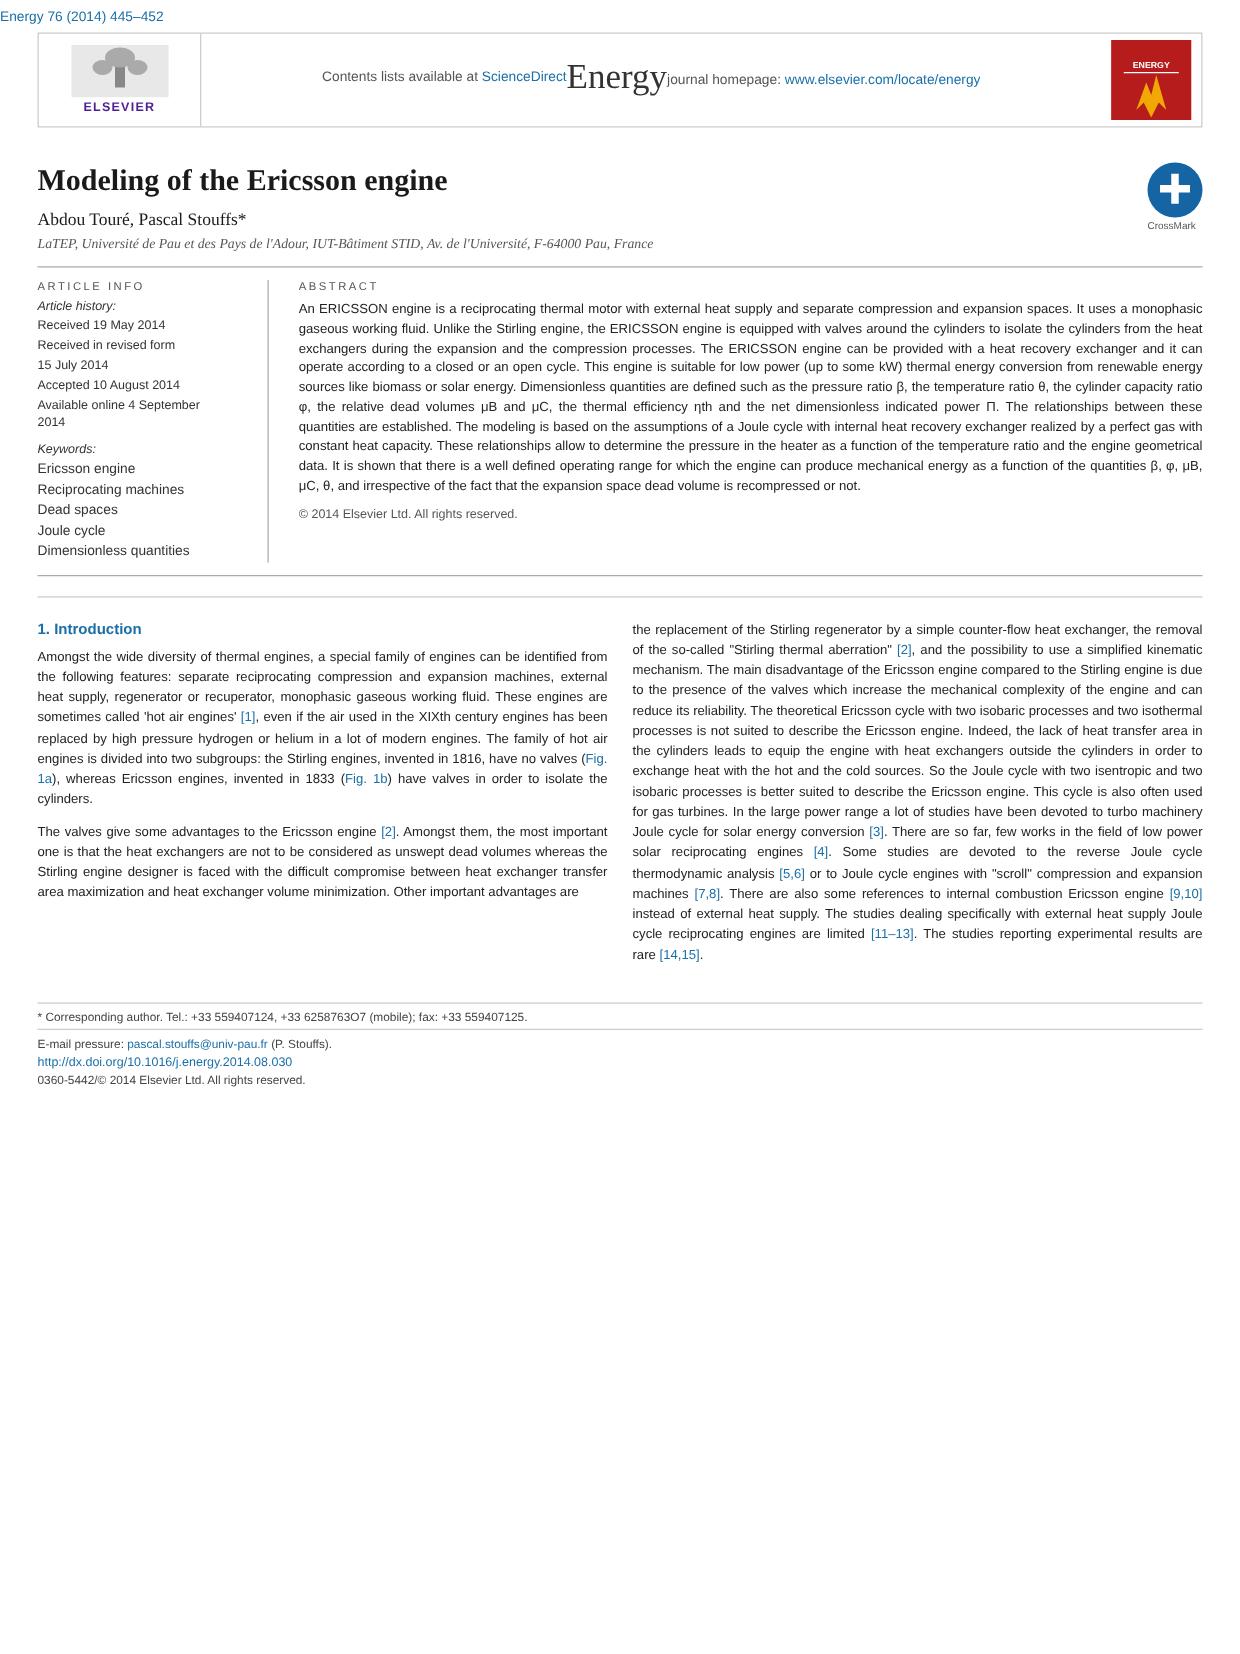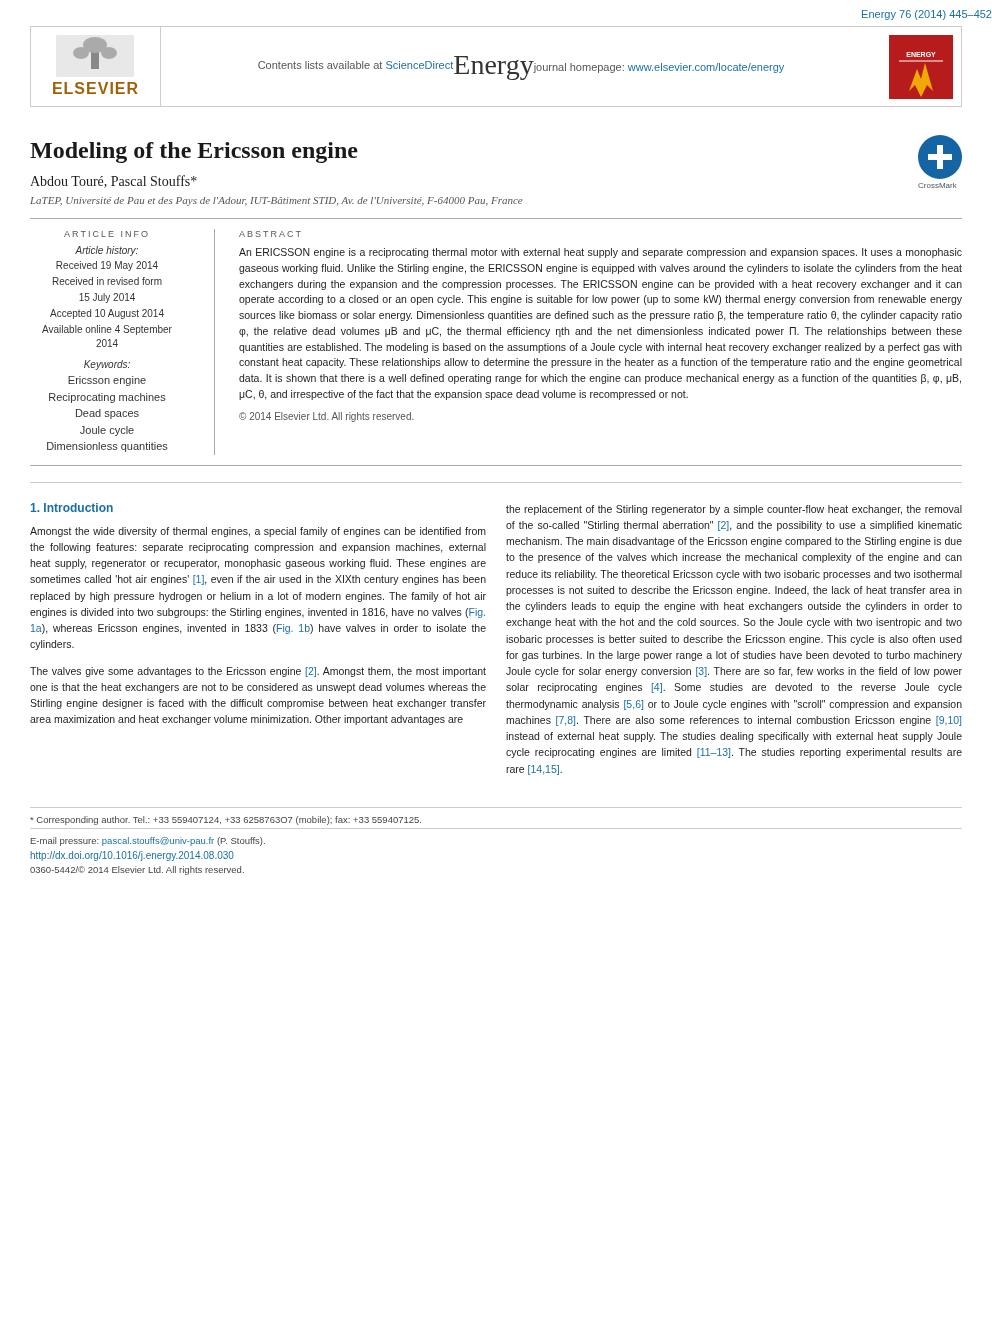--- a/index.html
+++ b/index.html
@@ -14,21 +14,21 @@
       width: 992px;
       min-height: 1323px;
       padding: 0;
     }
     
     .journal-header {
       background: #fff;
       padding: 8px 0 0 0;
     }
     .journal-top-ref {
-      text-align: right;
+      text-align: left;
       font-size: 11px;
       color: #1a6fa8;
       margin-bottom: 6px;
       font-family: Arial, sans-serif;
     }
     .journal-banner {
       display: flex;
       align-items: stretch;
       border: 1px solid #ccc;
       margin: 0 30px;
@@ -41,23 +41,23 @@
       justify-content: center;
       padding: 8px;
     }
     .elsevier-logo {
       display: flex;
       flex-direction: column;
       align-items: center;
     }
     .elsevier-wordmark {
       font-family: Arial, sans-serif;
-      font-size: 16px;
+      font-size: 10px;
       font-weight: bold;
-      color: #a16207;
+      color: #4c1d95;
       letter-spacing: 1px;
       margin-top: 3px;
     }
     .banner-center {
       flex: 1;
       display: flex;
       flex-direction: row;
       align-items: center;
       justify-content: center;
       padding: 6px 10px;
@@ -131,21 +131,20 @@
       border-top: 1px solid #aaa;
       border-bottom: 1px solid #aaa;
       padding: 10px 0;
       margin-bottom: 16px;
     }
     .article-info {
       width: 185px;
       flex-shrink: 0;
       border-right: 1px solid #aaa;
       padding-right: 30px;
-      text-align: center;
     }
     .article-abstract {
       flex: 1;
     }
     .section-heading {
       font-family: Arial, sans-serif;
       font-size: 9px;
       letter-spacing: 2px;
       text-transform: uppercase;
       color: #555;

